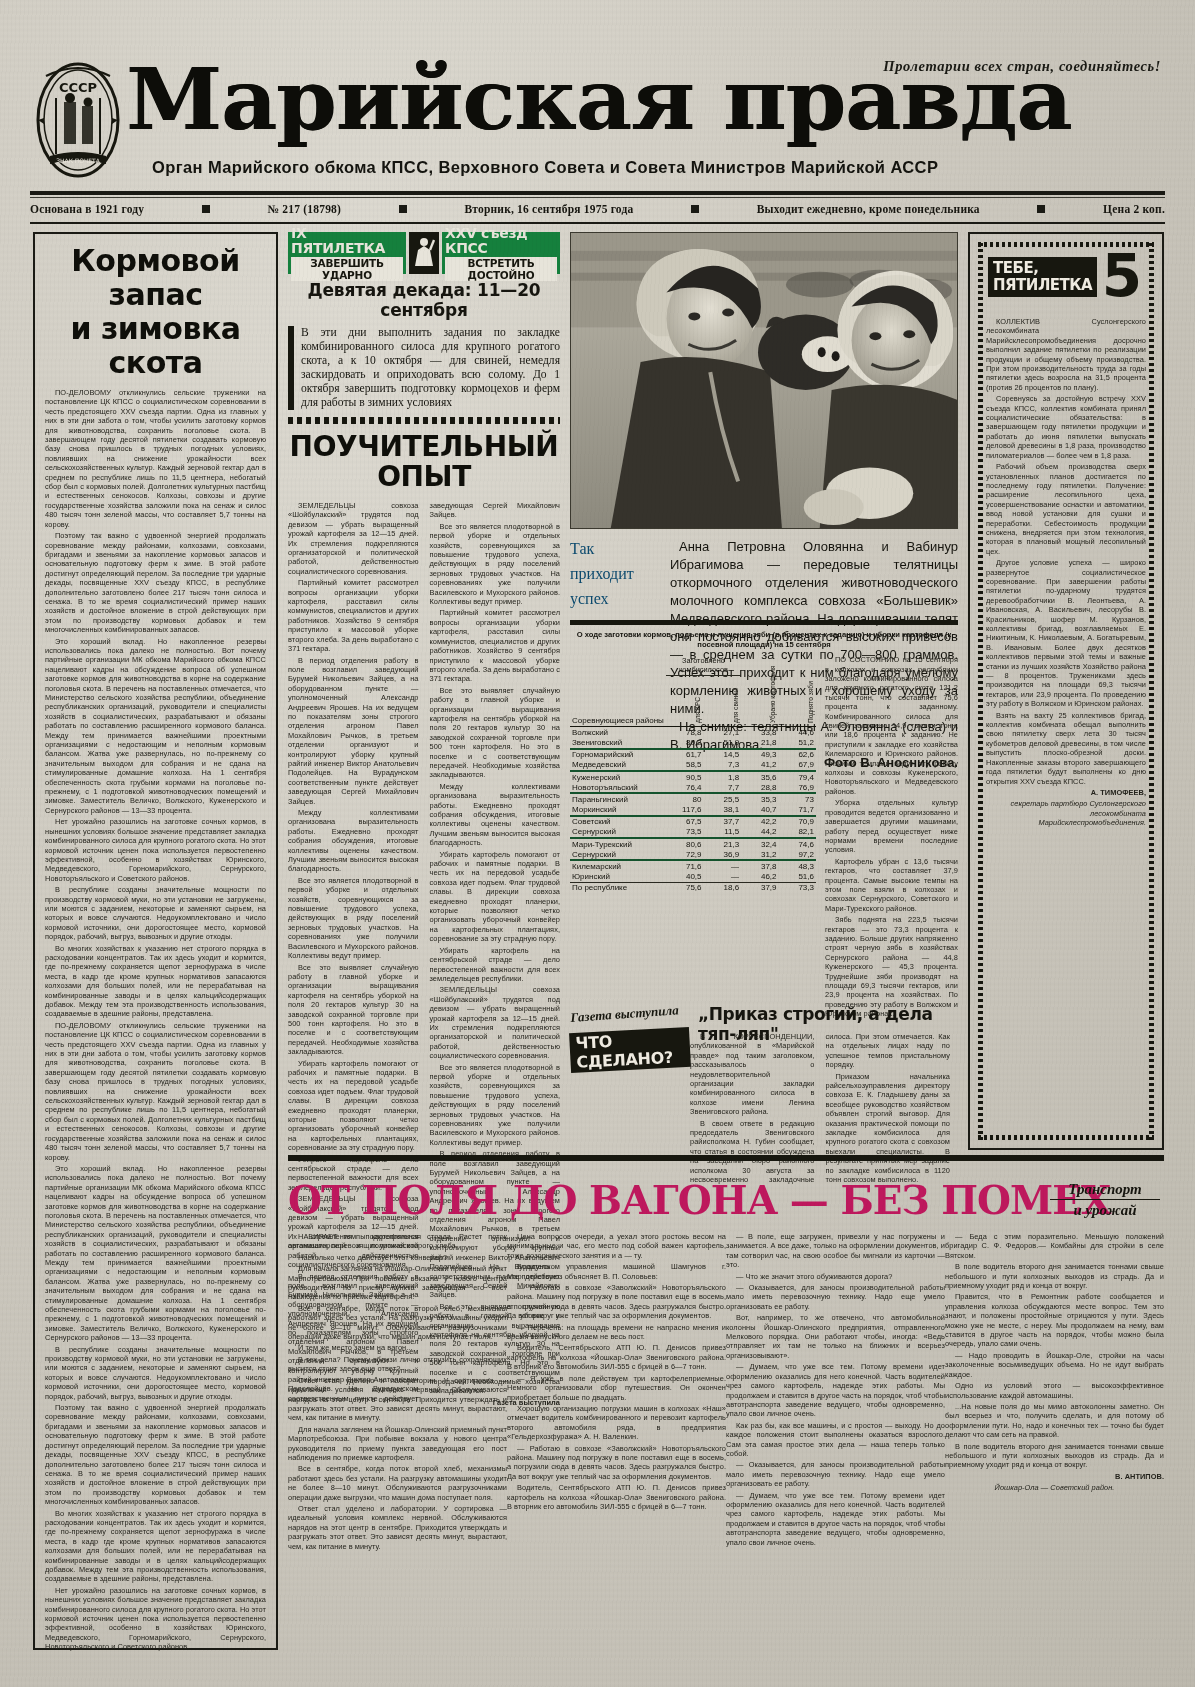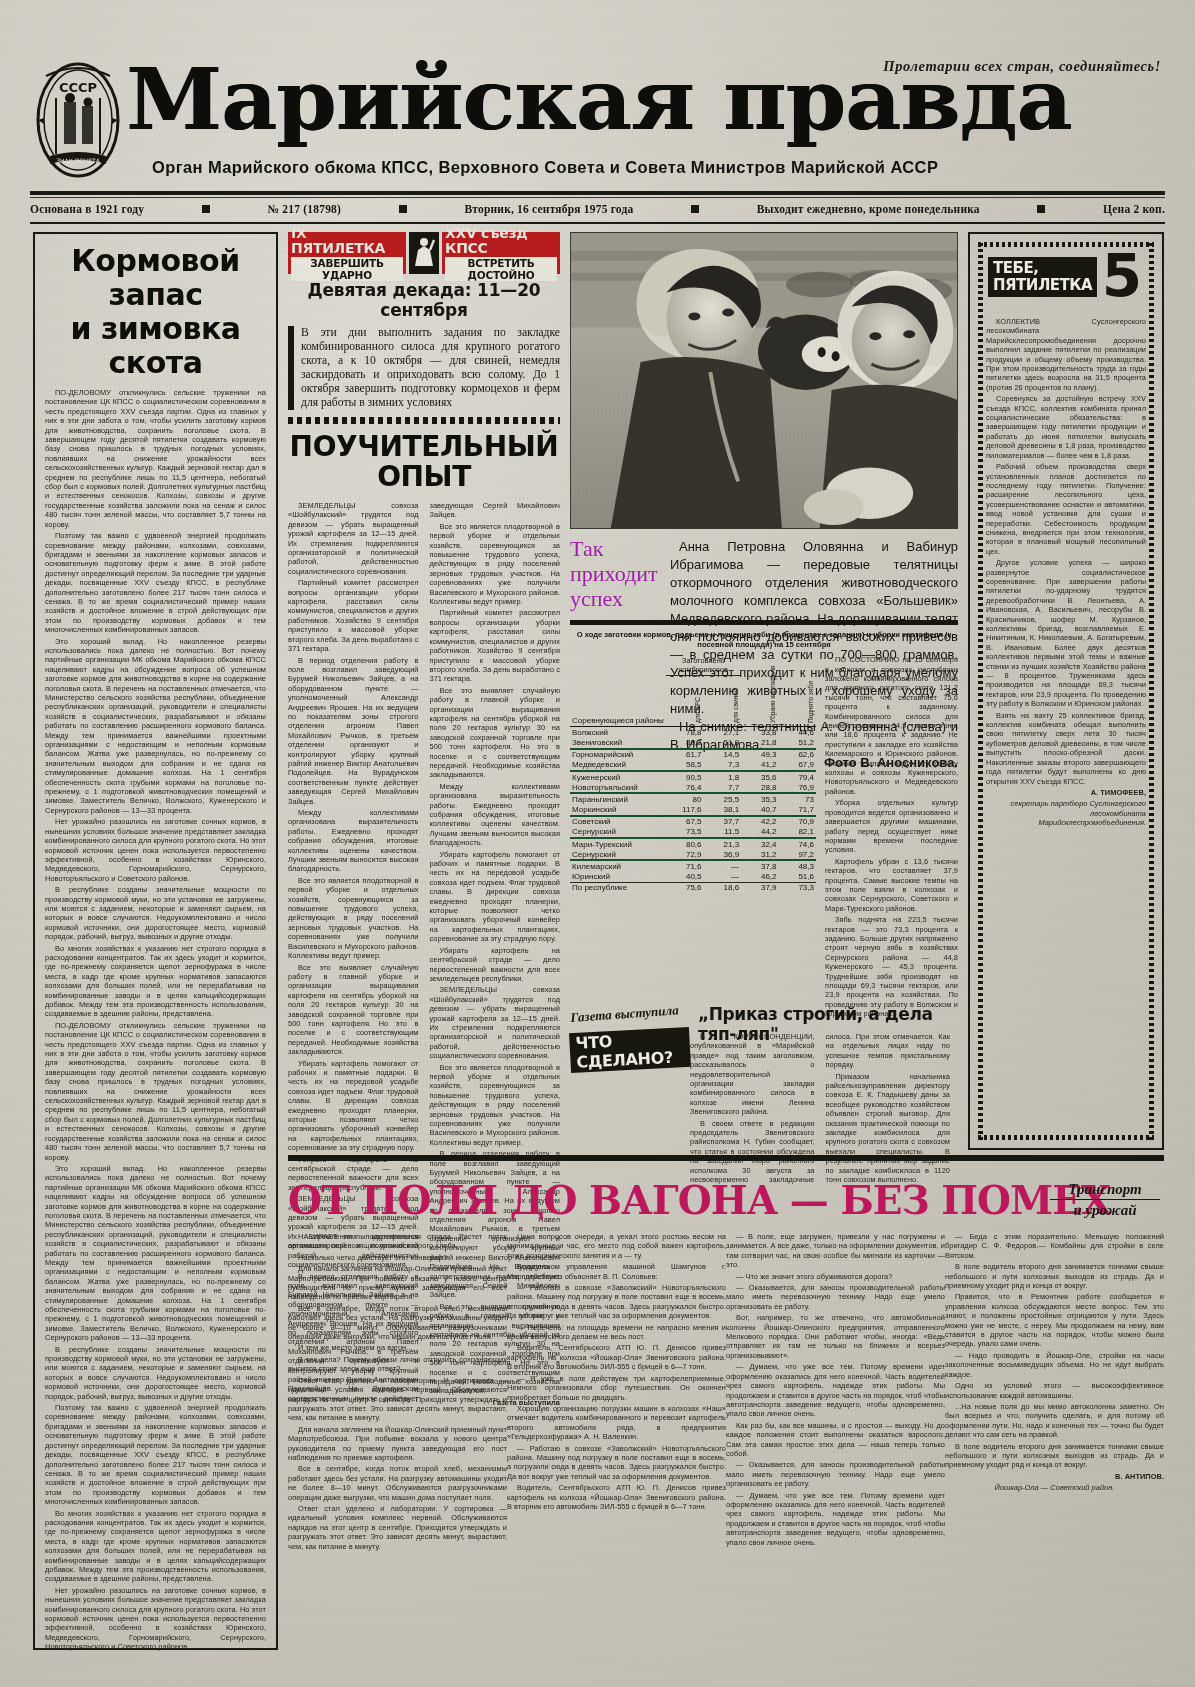--- a/index.html
+++ b/index.html
@@ -97,21 +97,21 @@
     font-family:"DejaVu Sans",sans-serif;font-weight:bold;
     font-size:30px;line-height:34px;letter-spacing:-0.5px;
     color:#0f0f0a;text-align:center;margin-bottom:8px;
   }
   #col1 .hl span{display:block;}
 
   
   #col2{position:absolute;left:288px;top:232px;width:272px;height:918px;}
   #banner{display:flex;gap:3px;height:42px;margin-bottom:6px;}
   .bn{
-    background:#b91c1c;color:#e7e4da;flex:1;
+    background:#15803d;color:#e7e4da;flex:1;
     display:flex;flex-direction:column;justify-content:center;align-items:center;
     font-family:"DejaVu Sans",sans-serif;font-weight:bold;
     padding:2px 3px;box-sizing:border-box;
   }
   .bn .l1{font-size:14px;line-height:15px;letter-spacing:-0.3px;}
   .bn .l2{font-size:10.5px;line-height:12px;background:#e7e4da;color:#17170f;
           width:100%;text-align:center;margin-top:1px;letter-spacing:-0.2px;}
   .bn-mid{flex:0 0 30px;background:#17170f;display:flex;align-items:center;justify-content:center;}
   #decade{
     font-family:"DejaVu Sans",sans-serif;font-weight:bold;font-size:17px;
@@ -135,22 +135,22 @@
 
   
   #photo{
     position:absolute;left:570px;top:232px;width:388px;height:297px;
     border:1px solid #3b392f;box-sizing:border-box;overflow:hidden;background:#8e8b80;
   }
   #photo svg{display:block;width:100%;height:100%;}
   #photo-block{position:absolute;left:570px;top:536px;width:388px;height:78px;}
   #cap-head{
     position:absolute;left:0;top:0;width:92px;
-    font-family:"Liberation Serif",serif;font-size:22px;line-height:25px;
-    color:#a21caf;
+    font-family:"Liberation Serif",serif;font-size:16px;line-height:25px;
+    color:#0c4a6e;
   }
   #cap-text{
     position:absolute;left:100px;top:2px;width:288px;
     font-family:"Liberation Sans",sans-serif;font-size:13px;line-height:18px;
     text-align:justify;filter:blur(0.18px);
   }
   #cap-text p{margin:0;text-indent:9px;}
   #photo-credit{text-align:right;font-weight:bold;margin-top:3px;text-indent:0 !important;}
 
   

